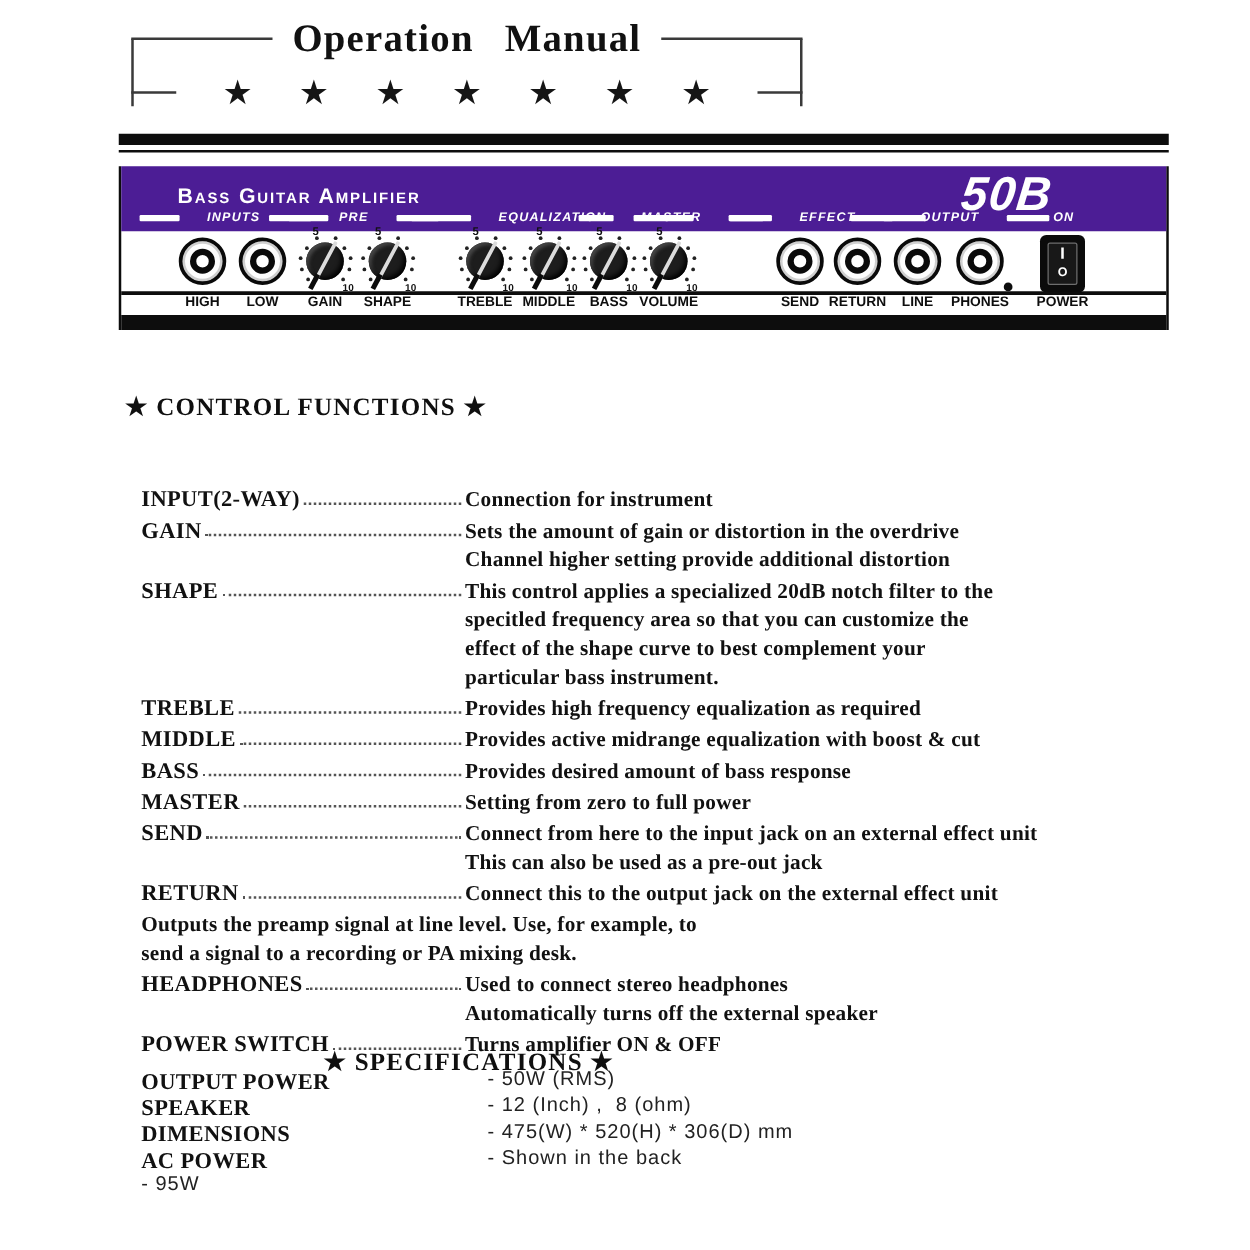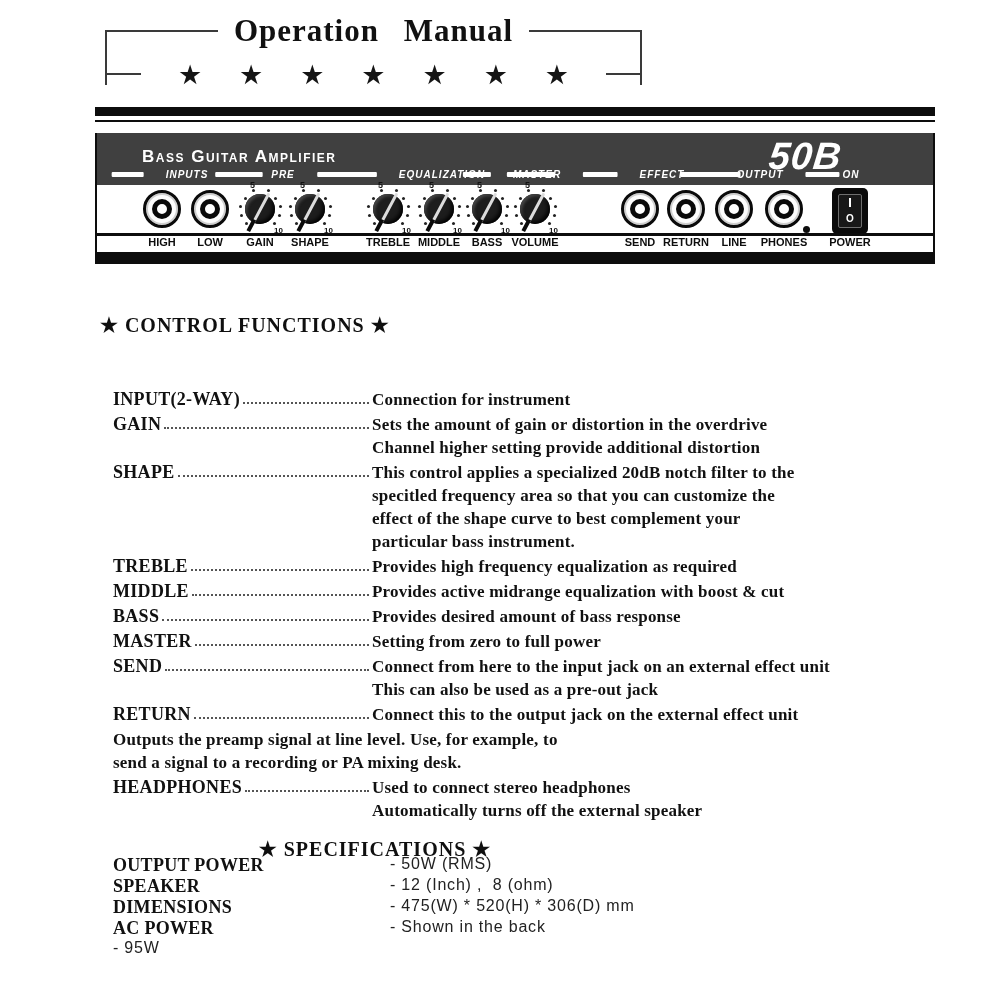--- a/index.html
+++ b/index.html
@@ -18,21 +18,21 @@
   .stars{flex:1;display:flex;justify-content:space-evenly;align-items:center;}
   .stars span{font-size:27px;line-height:1;color:#151515;font-family:"DejaVu Sans",sans-serif;}
 
   
   .rule-thick{position:absolute;left:95px;top:107px;width:840px;height:9px;background:#0d0d0d;}
   .rule-thin{position:absolute;left:95px;top:120px;width:840px;height:2px;background:#0d0d0d;}
 
   
   .amp{position:absolute;left:95px;top:133px;width:840px;height:131px;background:#fff;
        border-left:2px solid #0d0d0d;border-right:2px solid #0d0d0d;box-sizing:border-box;}
-  .amp-top{position:absolute;left:0;top:0;width:100%;height:52px;background:#404040;}
+  .amp-top{position:absolute;left:0;top:0;width:100%;height:52px;background:#4c1d95;}
   .amp-brand{position:absolute;left:45px;top:14px;color:#fff;font:700 17px "Liberation Sans",sans-serif;
              font-variant:small-caps;letter-spacing:1.5px;}
   .amp-model{position:absolute;left:672px;top:2px;color:#fff;font:700 italic 38px "Liberation Sans",sans-serif;
              transform:skewX(-6deg);letter-spacing:1px;}
   .amp-sections{position:absolute;left:0;top:36px;width:100%;height:14px;}
   .sec{position:absolute;top:0;transform:translateX(-50%);display:flex;align-items:center;white-space:nowrap;}
   .sec span{color:#fff;font:700 italic 10px "Liberation Sans",sans-serif;letter-spacing:1px;margin:0 22px;}
   .sec .bar{display:block;height:5px;background:#fff;border-radius:1px;}
   .amp-sep{position:absolute;left:0;top:100px;width:100%;height:3px;background:#0d0d0d;}
   .amp-bottom{position:absolute;left:0;top:119px;width:100%;height:12px;background:#0d0d0d;}
@@ -419,20 +419,29 @@
       <div class="entry">
         <div class="term-cell">
           <span class="term">HEADPHONES</span>
           <span class="leader"></span>
         </div>
         <div class="def">
           <div>Used to connect stereo headphones</div>
           <div>Automatically turns off the external speaker</div>
         </div>
       </div>
+      <div class="entry">
+        <div class="term-cell">
+          <span class="term">POWER SWITCH</span>
+          <span class="leader"></span>
+        </div>
+        <div class="def">
+          <div>Turns amplifier ON &amp; OFF</div>
+        </div>
+      </div>
     </div>
 
   <h2 class="spec-heading">★ SPECIFICATIONS ★</h2>
   <div class="spec-list">
       <div class="spec-row">
         <div class="spec-label">OUTPUT POWER</div>
         <div class="spec-value">- 50W (RMS)</div>
       </div>
       <div class="spec-row">
         <div class="spec-label">SPEAKER</div>

